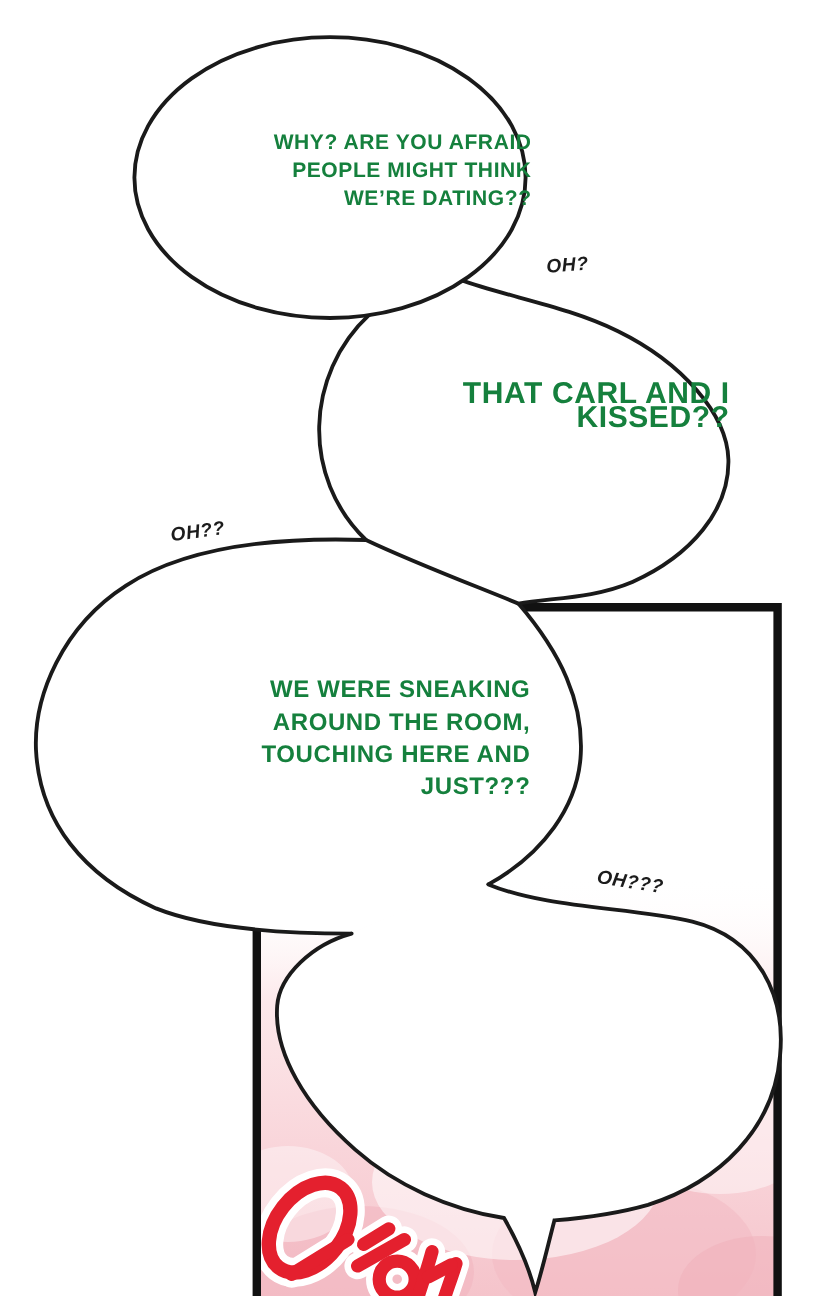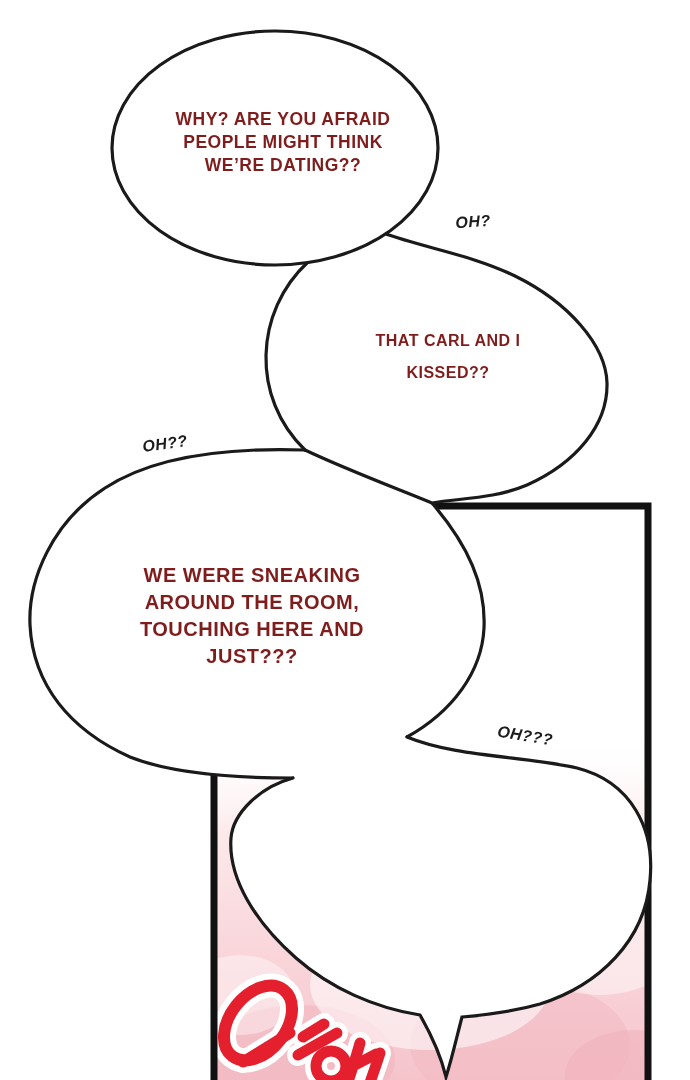--- a/index.html
+++ b/index.html
@@ -2,29 +2,29 @@
 <html><head>
 <meta charset="utf-8">
 <style>
   html,body{margin:0;padding:0;background:#fff;}
   #page{position:relative;width:690px;height:1080px;overflow:hidden;background:#fff;
         font-family:"Liberation Sans", sans-serif;}
   #art{position:absolute;left:0;top:0;}
   .bubble-text{
     position:absolute;
     transform:translate(-50%,-50%);
-    text-align:center;
+    text-align:right;
     white-space:pre-line;
     font-weight:bold;
-    color:#7f1d1d;
+    color:#15803d;
     letter-spacing:.5px;
     z-index:5;
   }
   .bt1{left:283px;top:142px;font-size:17.5px;line-height:23px;width:320px;}
-  .bt2{left:448px;top:357px;font-size:16px;line-height:32px;width:320px;}
+  .bt2{left:448px;top:338px;font-size:25px;line-height:20px;width:320px;}
   .bt3{left:252px;top:616px;font-size:20px;line-height:27px;width:380px;}
   .bt4{left:448px;top:881px;font-size:19.5px;line-height:27.5px;width:400px;}
   .sfx-oh{
     position:absolute;
     transform:translate(-50%,-50%) rotate(var(--rot,0deg));
     font-weight:bold;font-style:italic;font-size:16px;color:#1c1c1c;
     letter-spacing:.5px;white-space:nowrap;z-index:5;
   }
   .oh1{left:473px;top:222px;--rot:-4deg;}
   .oh2{left:165px;top:444px;--rot:-8deg;}

